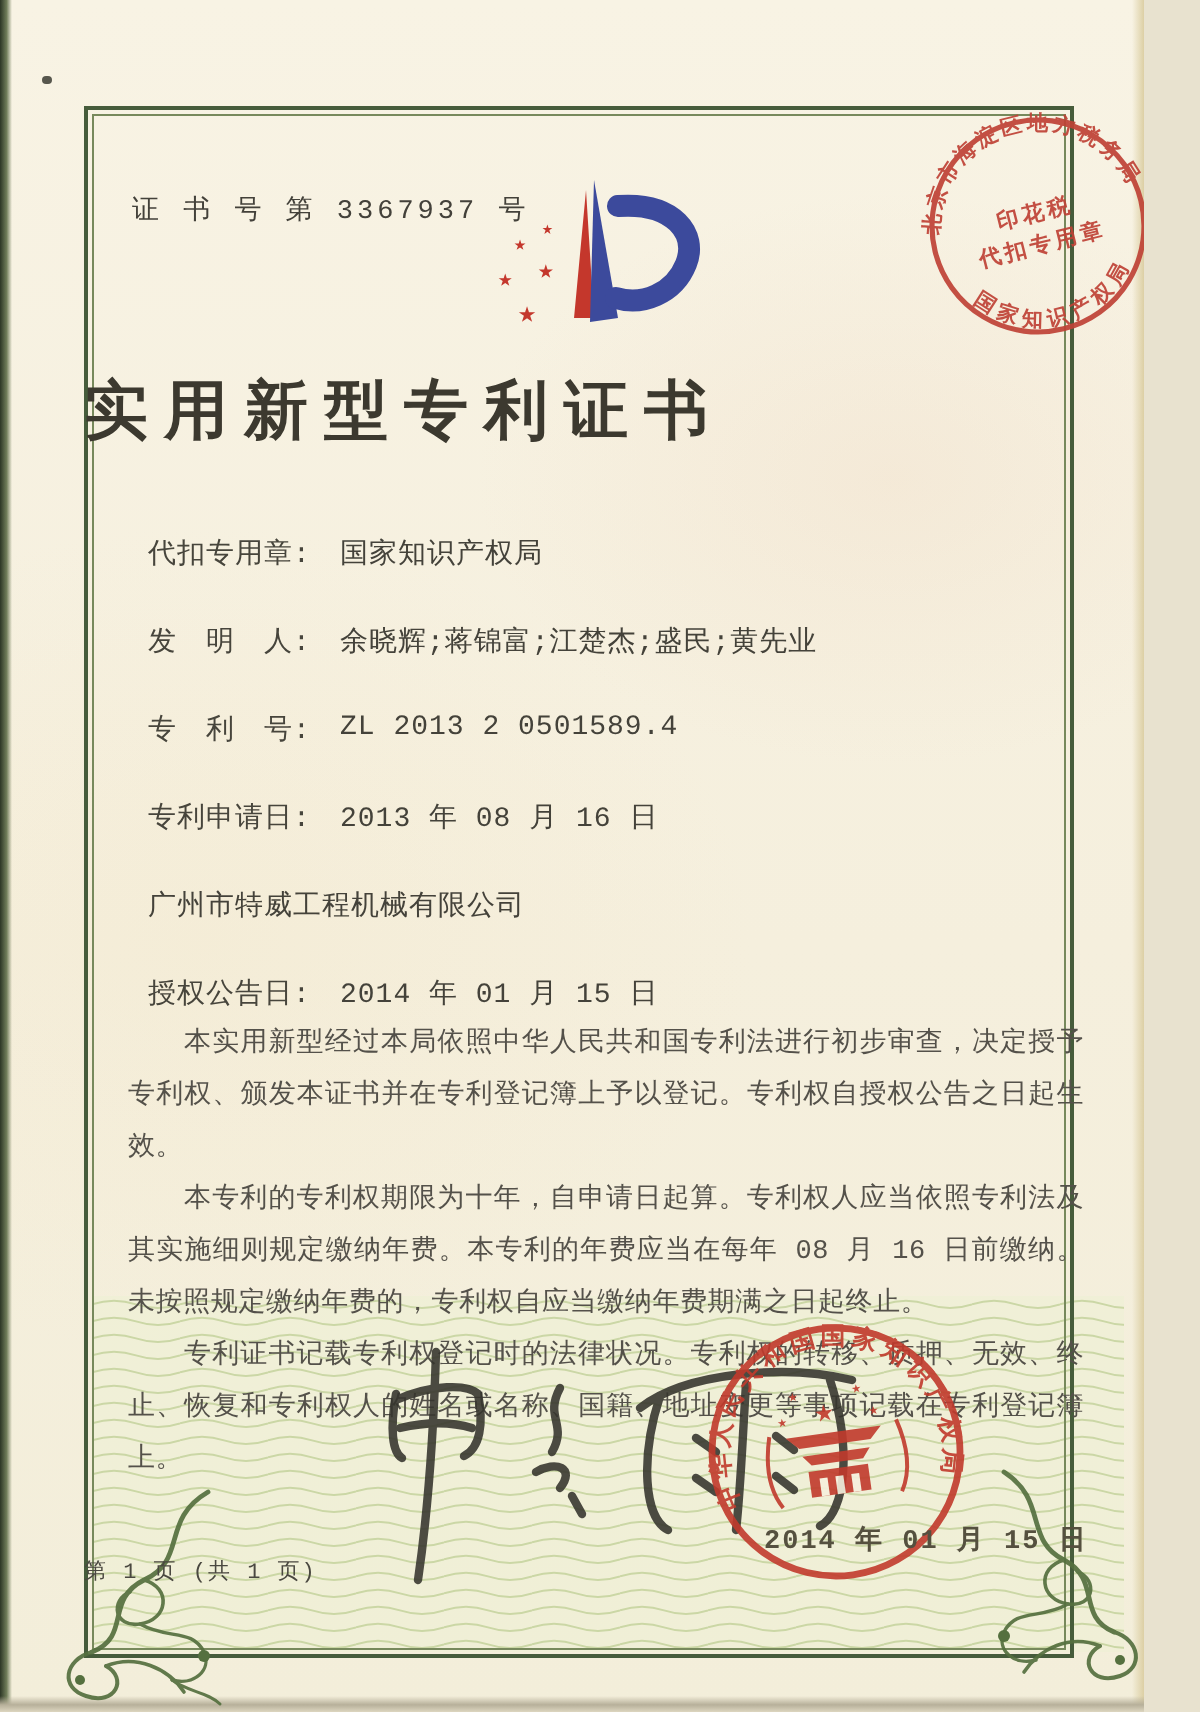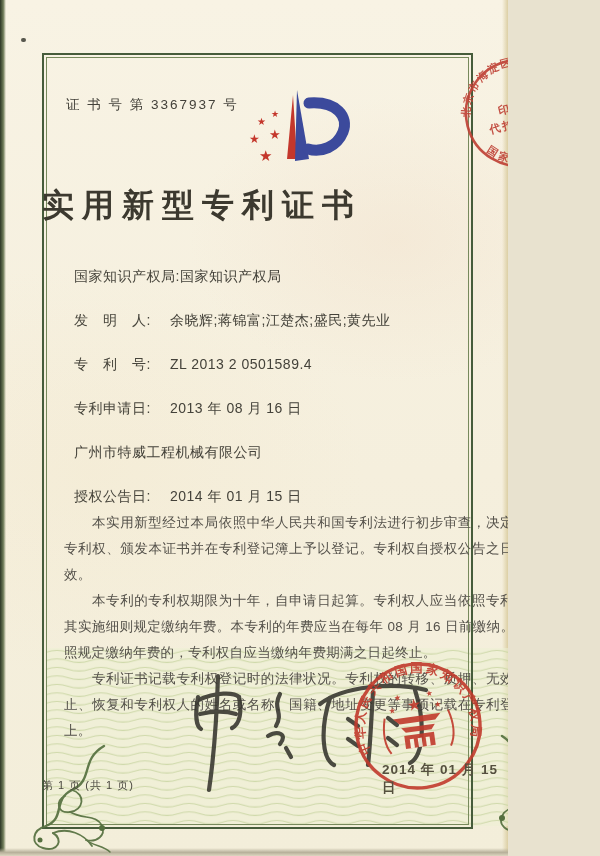--- a/index.html
+++ b/index.html
@@ -1,18 +1,18 @@
 <!DOCTYPE html>
 <html><head>
 <meta charset="utf-8">
 <style>
   html,body{margin:0;padding:0;background:#e8e2cf;}
   .page{
-    position:relative;width:508px;height:856px;overflow:hidden;
-    font-family:Liberation Sans, sans-serif;
+    position:relative;width:572px;height:856px;overflow:hidden;
+    font-family:Liberation Mono, monospace;
     background:
       radial-gradient(ellipse 320px 220px at 78% 28%, rgba(238,214,192,.28), transparent 65%),
       radial-gradient(ellipse 420px 320px at 18% 55%, rgba(243,232,204,.35), transparent 65%),
       linear-gradient(#f8f3e4 0%, #f5efdd 55%, #f3eeda 100%);
   }
   .edge-left{position:absolute;left:0;top:0;bottom:0;width:6px;
     background:linear-gradient(90deg,#2c3625 0%,#6f7c59 55%,rgba(111,124,89,0) 100%);}
   .edge-right{position:absolute;right:0;top:0;bottom:0;width:6px;
     background:linear-gradient(270deg,#dccfa4 0%,rgba(220,207,164,0) 100%);}
   .edge-bottom{position:absolute;left:0;right:0;bottom:0;height:8px;
@@ -115,21 +115,21 @@
     <text x="34" y="34" font-size="9" fill="#c4372c">★</text>
     <text x="12" y="60" font-size="12" fill="#c4372c">★</text>
     <text x="32" y="56" font-size="13" fill="#c4372c">★</text>
     <text x="22" y="78" font-size="15" fill="#c4372c">★</text>
   </svg>
 
   <div class="title">实用新型专利证书</div>
 
   <div class="fields">
     <div class="field-row">
-      <span class="field-label">国家知识产权局:</span>
+      <span class="field-label">代扣专用章:</span>
       <span class="field-value">国家知识产权局</span>
     </div>
     <div class="field-row">
       <span class="field-label">发　明　人:</span>
       <span class="field-value">余晓辉;蒋锦富;江楚杰;盛民;黄先业</span>
     </div>
     <div class="field-row">
       <span class="field-label">专　利　号:</span>
       <span class="field-value">ZL 2013 2 0501589.4</span>
     </div>

